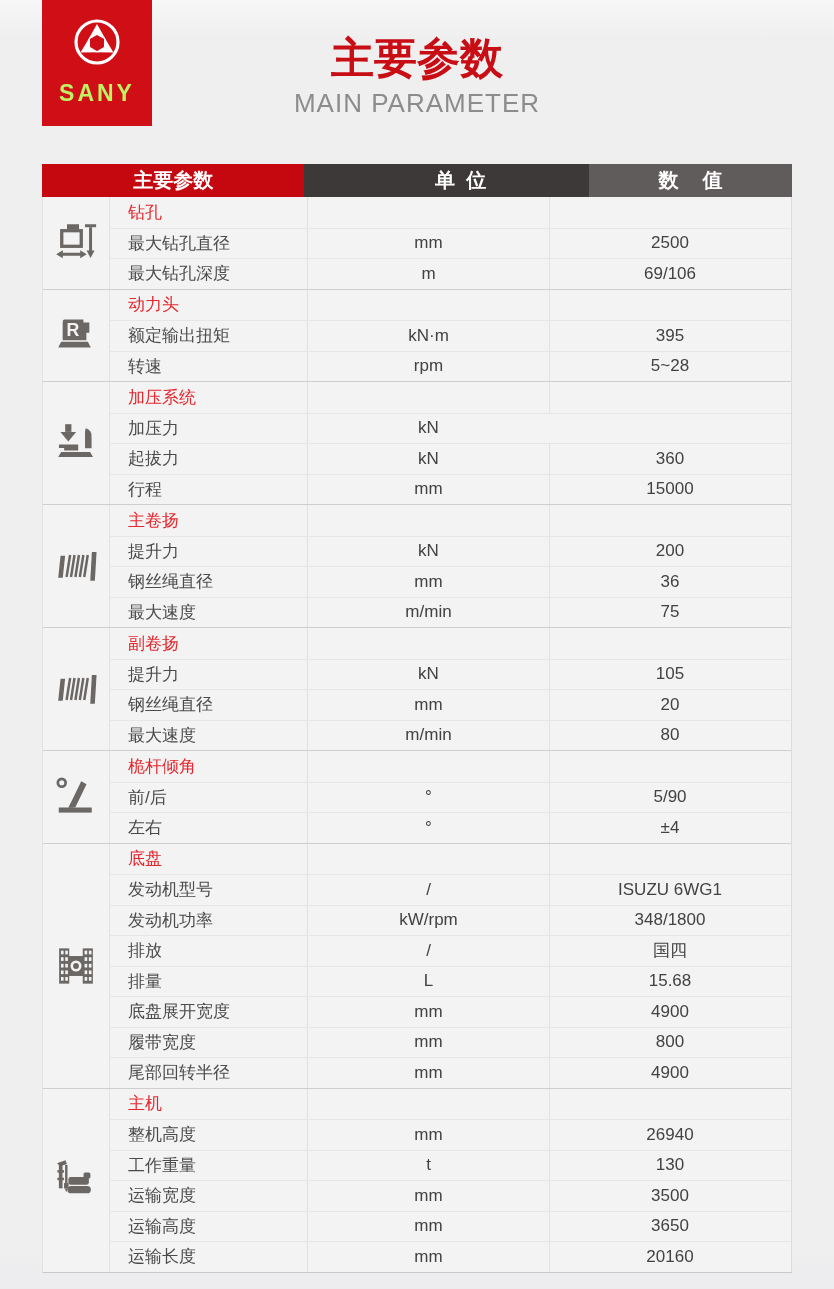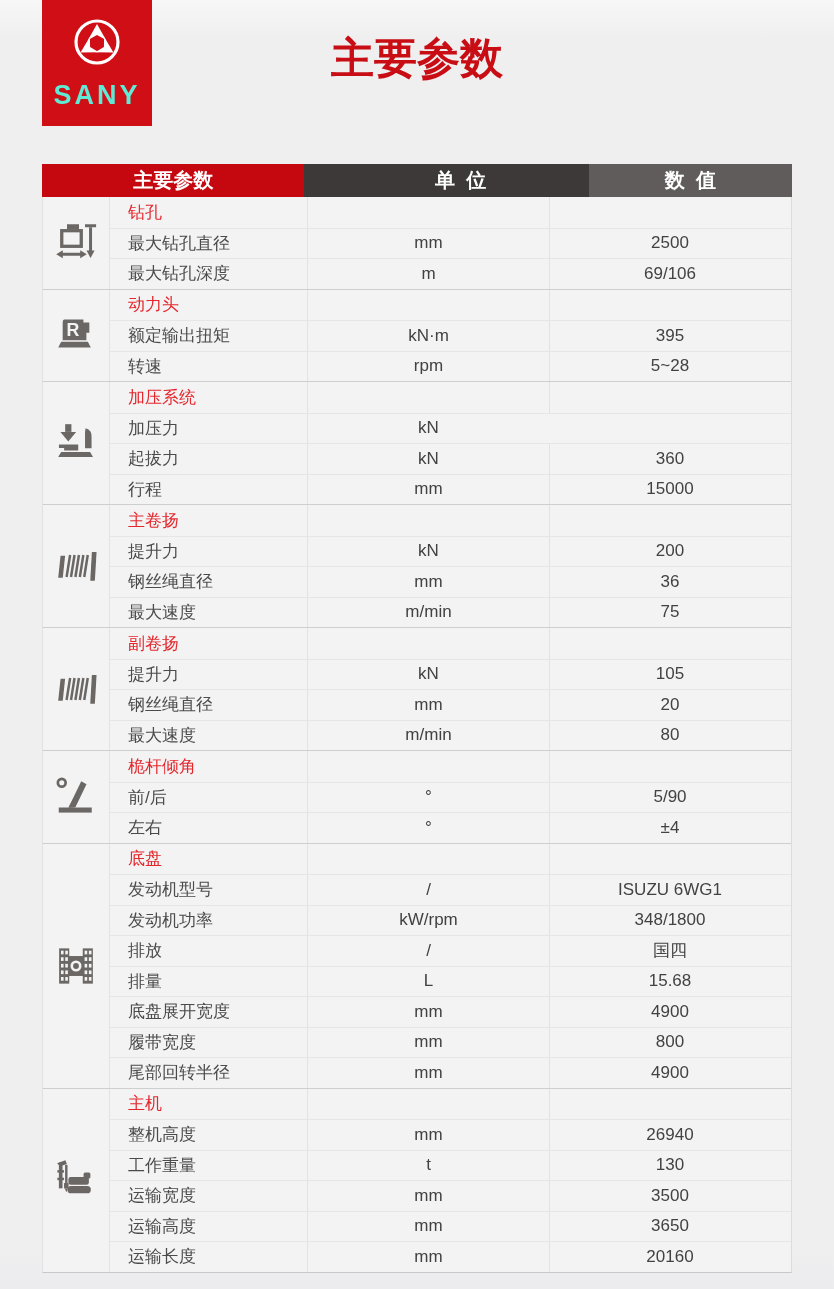--- a/index.html
+++ b/index.html
@@ -4,34 +4,34 @@
 <style>
   html,body{margin:0;padding:0;}
   body{width:834px;height:1289px;background:#efeff0;overflow:hidden;
        font-family:"Liberation Sans","DejaVu Sans",sans-serif;}
   .page{position:relative;width:834px;height:1289px;
         background:linear-gradient(180deg,#f7f7f8 0%,#efeff0 3%,#efeff0 97%,#ececee 100%);}
 
   
   .logo{position:absolute;left:42px;top:0;width:110px;height:126px;background:#cf0e16;
         display:flex;flex-direction:column;align-items:center;box-sizing:border-box;padding-top:13px;}
-  .logo-text{color:#5eead4;font-weight:bold;font-size:27px;letter-spacing:3px;margin-top:3px;}
+  .logo-text{color:#bef264;font-weight:bold;font-size:23px;letter-spacing:3px;margin-top:3px;}
   .title{position:absolute;left:0;top:30px;width:100%;text-align:center;
          font-size:43px;font-weight:bold;color:#c90d14;}
   .subtitle{position:absolute;left:0;top:88px;width:100%;text-align:center;
             font-size:26px;color:#8c8c8c;letter-spacing:1px;}
 
   
   .table{position:absolute;left:42px;top:164px;width:750px;}
   .thead{display:flex;height:33px;}
   .th{display:flex;align-items:center;justify-content:center;color:#fff;
       font-size:20px;font-weight:bold;white-space:pre;}
   .th-param{width:266px;background:#c5070f;}
   .th-unit{width:260px;background:#3d3938;padding-left:28px;}
-  .th-value{width:206px;background:#605c5b;}
+  .th-value{width:206px;background:#605c5b;font-family:Liberation Mono, monospace;}
 
   .tbody{background:#f4f3f4;border-bottom:1px solid #c9c8c8;
          border-left:1px solid #e3e2e2;border-right:1px solid #dddcdc;box-sizing:border-box;}
   .section{display:flex;border-top:1px solid #cfcece;}
   .section:first-child{border-top:none;}
   .icon-cell{width:67px;display:flex;align-items:center;justify-content:center;
              border-right:1px solid #e3e2e2;box-sizing:border-box;}
   .rows{flex:1;}
   .row{display:flex;height:30.5px;box-sizing:border-box;border-top:1px solid #e7e6e6;}
   .row:first-child{border-top:none;}
@@ -55,20 +55,21 @@
           <path d="M30 11 L39 27 L30 22 L21 27 Z"></path>
           <path d="M30 11 L39 27 L30 22 L21 27 Z" transform="rotate(120 30 30)"></path>
           <path d="M30 11 L39 27 L30 22 L21 27 Z" transform="rotate(240 30 30)"></path>
         </g>
       </svg>
     </span>
     <div class="logo-text">SANY</div>
   </div>
 
   <div class="title">主要参数</div>
+  <div class="subtitle">MAIN PARAMETER</div>
 
   <div class="table">
     <div class="thead">
       <div class="th th-param">主要参数</div>
       <div class="th th-unit">单  位</div>
       <div class="th th-value">数  值</div>
     </div>
     <div class="tbody" id="tbody">
         <div class="section">
           <div class="icon-cell">

